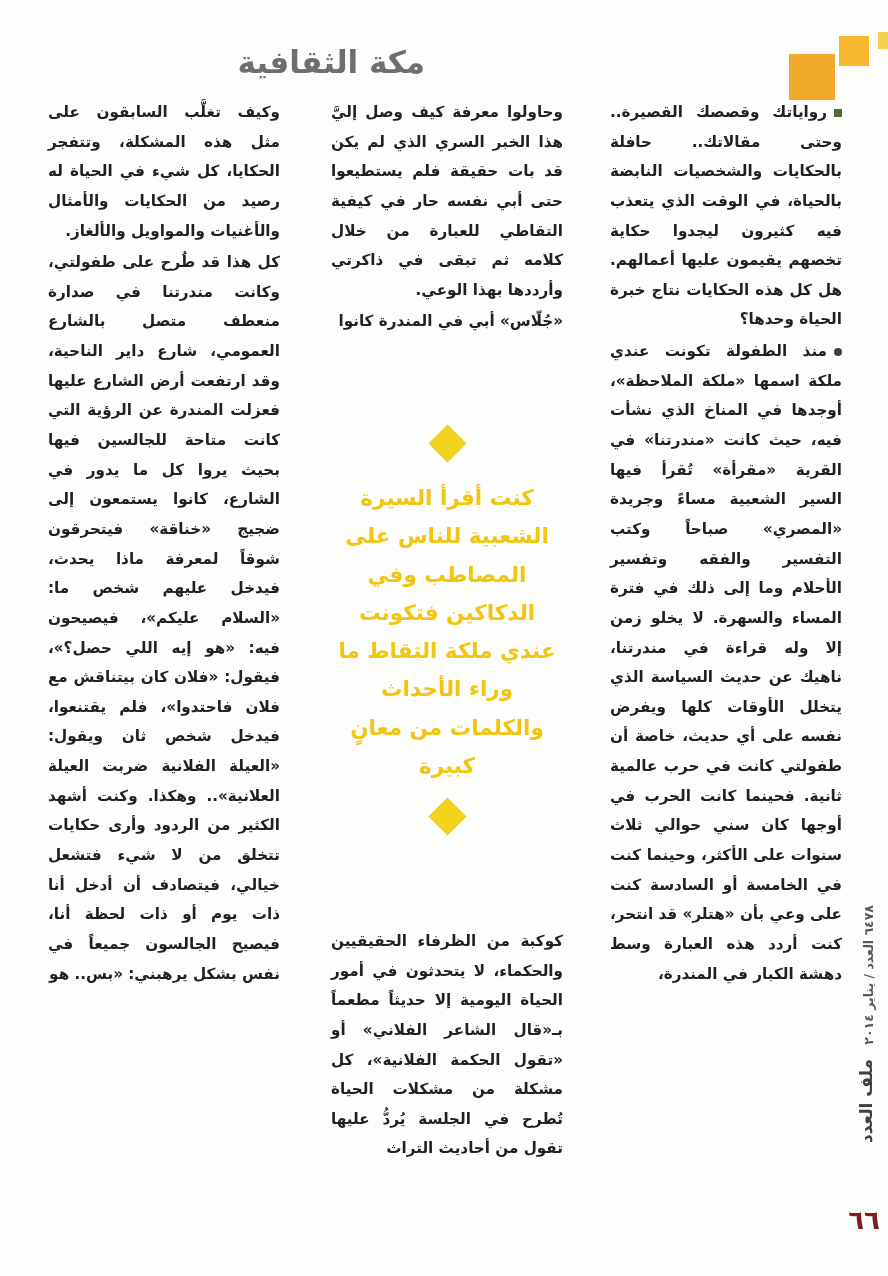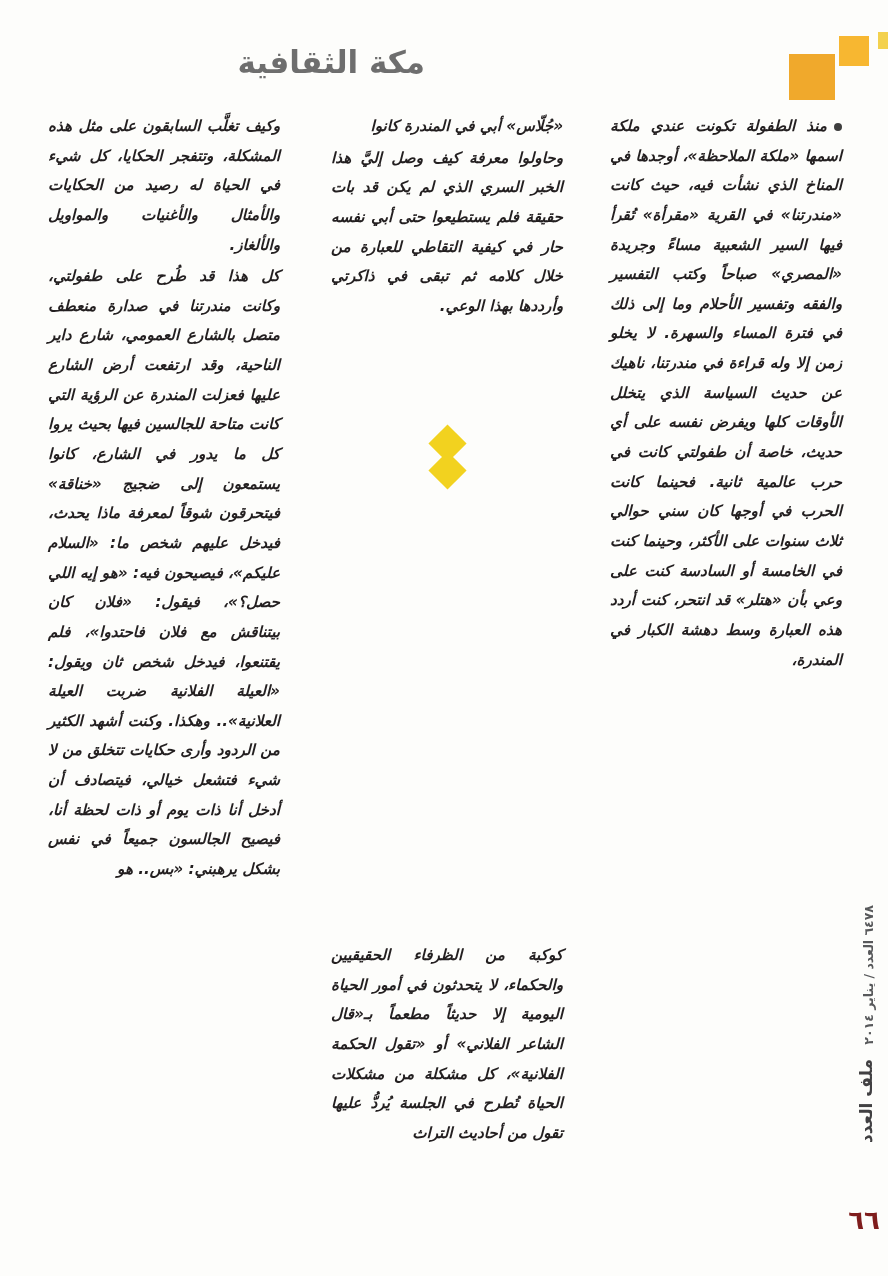--- a/index.html
+++ b/index.html
@@ -85,22 +85,21 @@
     direction: rtl;
     text-align: justify;
     text-align-last: right;
     font-size: 15.2px;
     line-height: 1.95;
     color: #231f20;
     font-weight: bold;
     letter-spacing: -0.2px;
   }
   .col p {
-    margin: 16px 0 0 0;
-    font-style: italic;
+    margin: 2px 0 0 0;
   }
   .col p + p {
     margin-top: 2px;
   }
   .col-right { right: 46px; }
   .col-mid   { right: 325px; }
   .col-left  { right: 608px; }
 
   .bullet-para {
     position: relative;
@@ -189,30 +188,32 @@
     <div class="logo-block logo-sq-big"></div>
     <div class="logo-block logo-sq-mid"></div>
     <div class="logo-block logo-sq-small"></div>
     <div class="logo-block logo-sq-tiny"></div>
     <div class="masthead-title">
       <span>مكة الثقافية</span>
     </div>
   </div>
 
   <div class="col col-right">
+    <p class="bullet-para"><span class="bullet-sq"></span><span>رواياتك وقصصك القصيرة.. وحتى مقالاتك.. حافلة بالحكايات والشخصيات النابضة بالحياة، في الوقت الذي يتعذب فيه كثيرون ليجدوا حكاية تخصهم يقيمون عليها أعمالهم. هل كل هذه الحكايات نتاج خبرة الحياة وحدها؟</span></p>
     <p class="bullet-para"><span class="bullet-dot"></span><span>منذ الطفولة تكونت عندي ملكة اسمها «ملكة الملاحظة»، أوجدها في المناخ الذي نشأت فيه، حيث كانت «مندرتنا» في القرية «مقرأة» تُقرأ فيها السير الشعبية مساءً وجريدة «المصري» صباحاً وكتب التفسير والفقه وتفسير الأحلام وما إلى ذلك في فترة المساء والسهرة. لا يخلو زمن إلا وله قراءة في مندرتنا، ناهيك عن حديث السياسة الذي يتخلل الأوقات كلها ويفرض نفسه على أي حديث، خاصة أن طفولتي كانت في حرب عالمية ثانية. فحينما كانت الحرب في أوجها كان سني حوالي ثلاث سنوات على الأكثر، وحينما كنت في الخامسة أو السادسة كنت على وعي بأن «هتلر» قد انتحر، كنت أردد هذه العبارة وسط دهشة الكبار في المندرة،</span></p>
   </div>
 
   <div class="col col-mid" style="width:232px;">
+    <p>وحاولوا معرفة كيف وصل إليَّ هذا الخبر السري الذي لم يكن قد بات حقيقة فلم يستطيعوا حتى أبي نفسه حار في كيفية التقاطي للعبارة من خلال كلامه ثم تبقى في ذاكرتي وأرددها بهذا الوعي.</p>
     <p>«جُلّاس» أبي في المندرة كانوا</p>
-    <p>وحاولوا معرفة كيف وصل إليَّ هذا الخبر السري الذي لم يكن قد بات حقيقة فلم يستطيعوا حتى أبي نفسه حار في كيفية التقاطي للعبارة من خلال كلامه ثم تبقى في ذاكرتي وأرددها بهذا الوعي.</p>
   </div>
 
   <div class="pullquote">
     <div class="diamond"></div>
+    <div class="pullquote-text">كنت أقرأ السيرة الشعبية للناس على المصاطب وفي الدكاكين فتكونت عندي ملكة التقاط ما وراء الأحداث والكلمات من معانٍ كبيرة</div>
     <div class="diamond"></div>
   </div>
 
   <div class="col col-mid" style="top:925px;">
     <p>كوكبة من الظرفاء الحقيقيين والحكماء، لا يتحدثون في أمور الحياة اليومية إلا حديثاً مطعماً بـ«قال الشاعر الفلاني» أو «تقول الحكمة الفلانية»، كل مشكلة من مشكلات الحياة تُطرح في الجلسة يُردُّ عليها تقول من أحاديث التراث</p>
   </div>
 
   <div class="col col-left">
     <p>وكيف تغلَّب السابقون على مثل هذه المشكلة، وتتفجر الحكايا، كل شيء في الحياة له رصيد من الحكايات والأمثال والأغنيات والمواويل والألغاز.</p>
     <p>كل هذا قد طُرح على طفولتي، وكانت مندرتنا في صدارة منعطف متصل بالشارع العمومي، شارع داير الناحية، وقد ارتفعت أرض الشارع عليها فعزلت المندرة عن الرؤية التي كانت متاحة للجالسين فيها بحيث يروا كل ما يدور في الشارع، كانوا يستمعون إلى ضجيج «خناقة» فيتحرقون شوقاً لمعرفة ماذا يحدث، فيدخل عليهم شخص ما: «السلام عليكم»، فيصيحون فيه: «هو إيه اللي حصل؟»، فيقول: «فلان كان بيتناقش مع فلان فاحتدوا»، فلم يقتنعوا، فيدخل شخص ثان ويقول: «العيلة الفلانية ضربت العيلة العلانية».. وهكذا. وكنت أشهد الكثير من الردود وأرى حكايات تتخلق من لا شيء فتشعل خيالي، فيتصادف أن أدخل أنا ذات يوم أو ذات لحظة أنا، فيصيح الجالسون جميعاً في نفس بشكل يرهبني: «بس.. هو</p>

